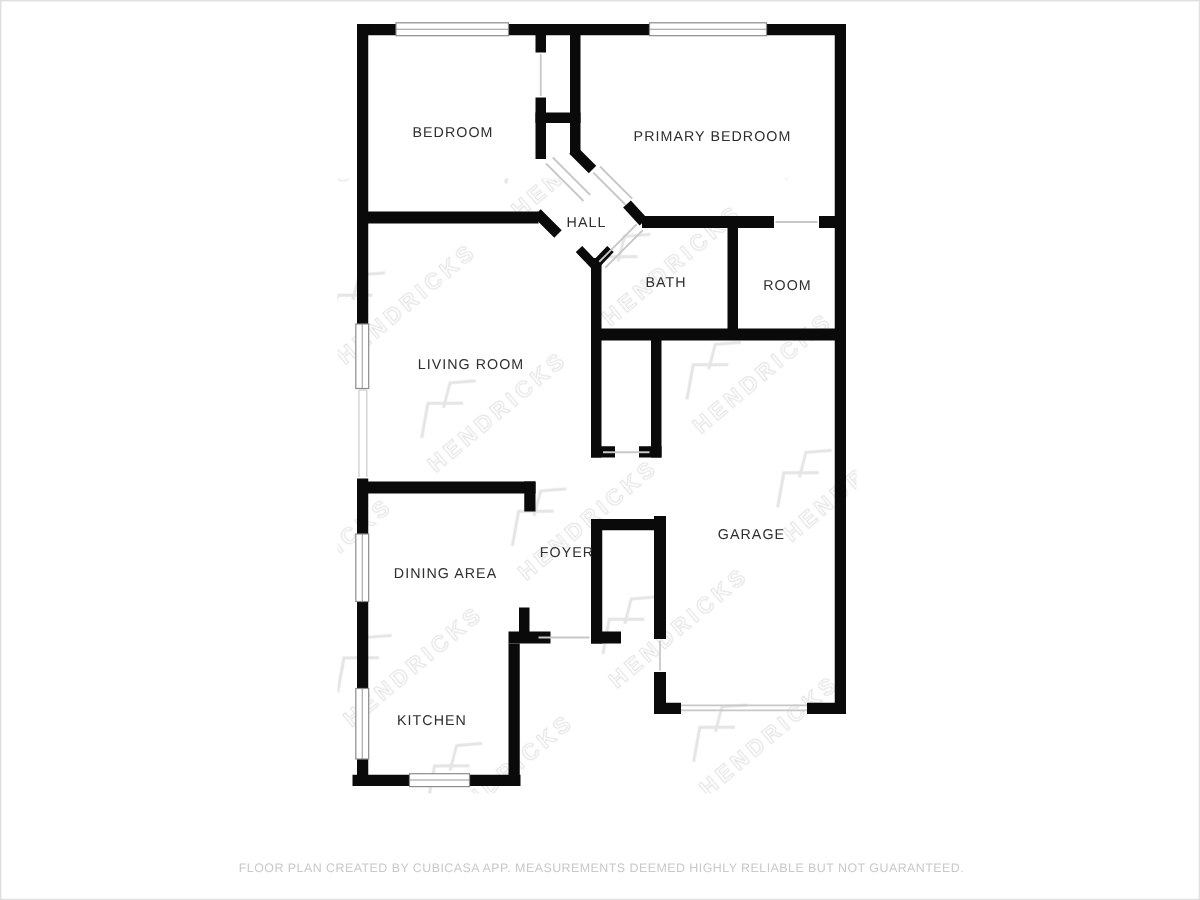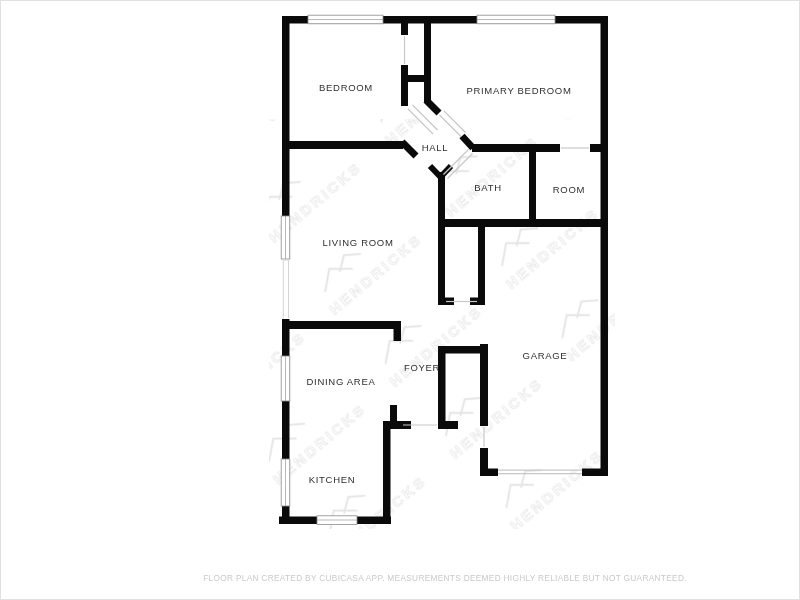--- a/index.html
+++ b/index.html
@@ -1,20 +1,19 @@
 <!DOCTYPE html>
 <html style="--wall: #0a0a0a;"><head>
 <meta charset="utf-8">
 <style>
   html,body{margin:0;padding:0;background:#fff;}
   .frame{
     width:800px;height:600px;box-sizing:border-box;
     border:1px solid #e0e0e0;background:#fff;position:relative;overflow:hidden;
     font-family:"Liberation Sans", sans-serif;
-    padding-left:44px;
   }
   svg{display:block;}
   .wall{fill:var(--wall,#0a0a0a);}
   .wallstroke{stroke:var(--wall,#0a0a0a);fill:none;}
   .win{fill:#ffffff;stroke:#8c8c8c;stroke-width:0.8;}
   .winline{stroke:#8c8c8c;stroke-width:0.6;}
   .door{stroke:#c8c8c8;stroke-width:1.2;fill:none;}
   .opening{stroke:#d4d4d4;stroke-width:1;fill:none;}
   .room-label{
     font-family:"Liberation Sans", sans-serif;

